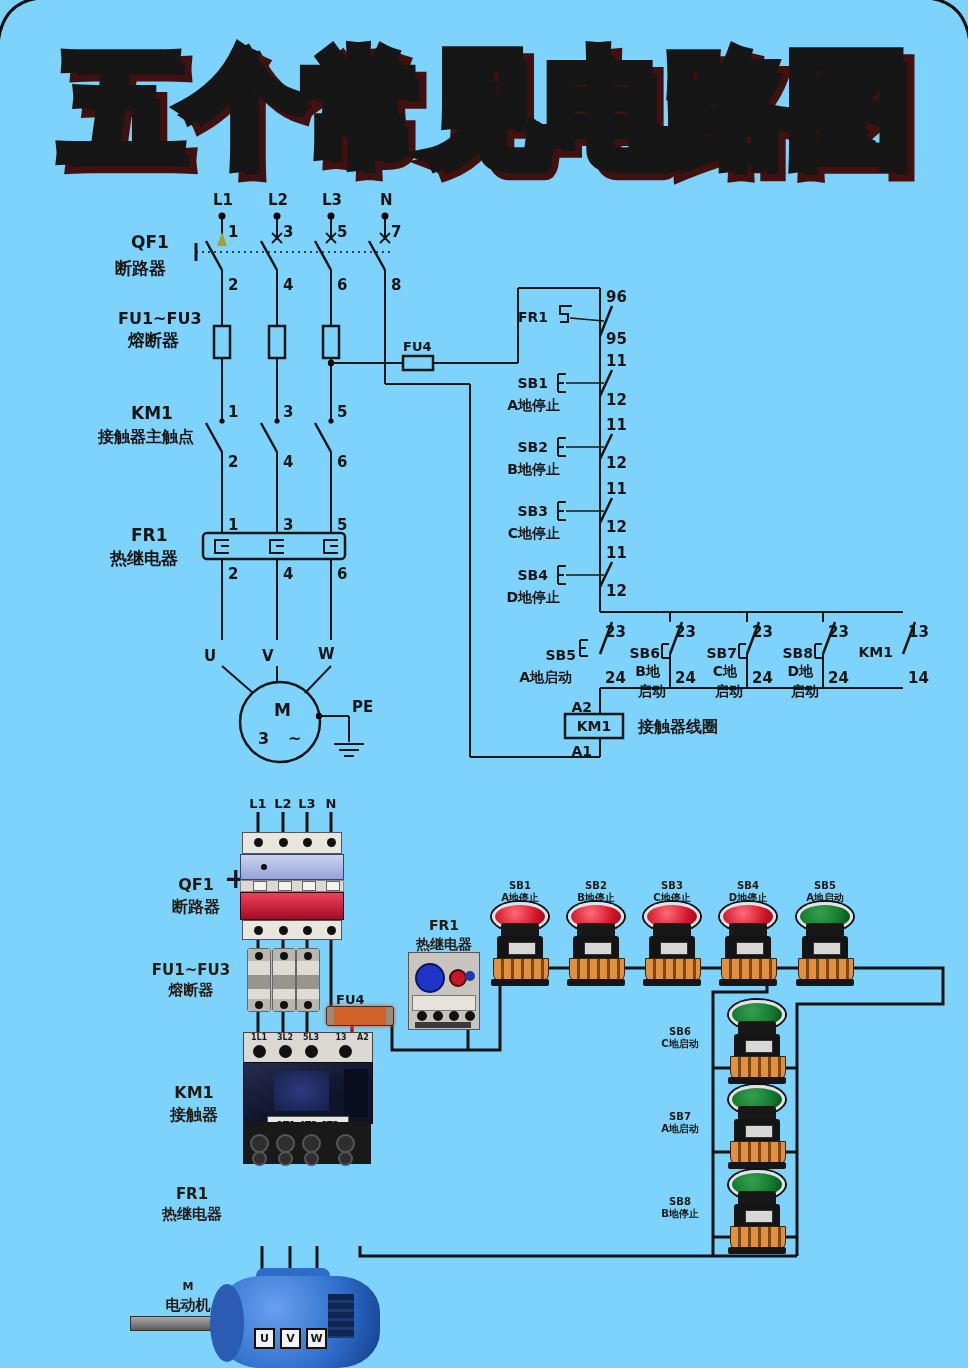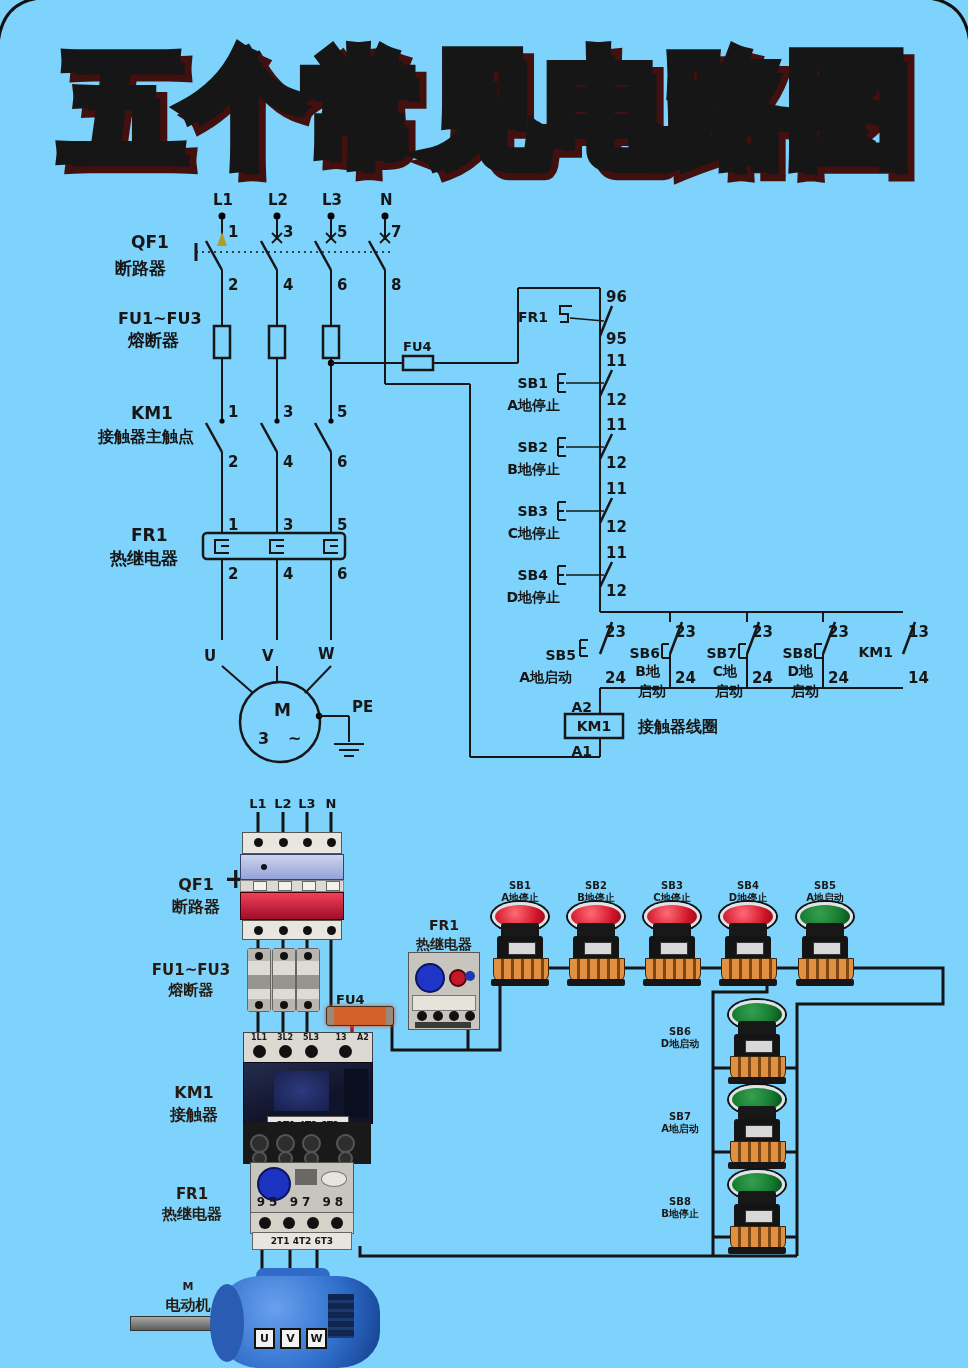--- a/index.html
+++ b/index.html
@@ -486,35 +486,20 @@
     <div class="screw" style="left:35px;top:29px;width:11px;height:11px"></div>
     <div class="screw" style="left:61px;top:29px;width:11px;height:11px"></div>
     <div class="screw" style="left:95px;top:29px;width:11px;height:11px"></div>
   </div>
 </div>
 <div class="lbl" style="left:156px;top:1082px;width:76px;font-size:16px;z-index:2">
   <div>KM1</div>
   <div>接触器</div>
 </div>
 
-<div class="abs" style="left:250px;top:1162px;width:102px;height:86px;z-index:2">
-  <div class="abs" style="left:0;top:0;width:102px;height:50px;background:#c8c5be;border:1.5px solid #555;">
-    <div class="abs" style="left:6px;top:4px;width:30px;height:30px;border-radius:50%;background:#1c32c0;border:2px solid #0a1560;"></div>
-    <div class="abs" style="left:44px;top:6px;width:22px;height:16px;background:#6a6862;"></div>
-    <div class="abs" style="left:70px;top:8px;width:24px;height:14px;background:#e8e5de;border:1px solid #777;border-radius:50%;"></div>
-    <div class="abs" style="left:4px;top:32px;width:94px;height:16px;text-align:center;font-size:12px;font-weight:bold;letter-spacing:4px;">95 97 98</div>
-  </div>
-  <div class="abs" style="left:0;top:50px;width:102px;height:20px;background:#d5d2ca;border:1px solid #666;">
-    <div class="dot" style="left:8px;top:4px;width:12px;height:12px"></div>
-    <div class="dot" style="left:32px;top:4px;width:12px;height:12px"></div>
-    <div class="dot" style="left:56px;top:4px;width:12px;height:12px"></div>
-    <div class="dot" style="left:80px;top:4px;width:12px;height:12px"></div>
-  </div>
-  <div class="abs" style="left:2px;top:70px;width:98px;height:16px;background:#e8e5de;border:1px solid #666;text-align:center;font-size:9px;font-weight:bold;line-height:16px;">2T1 4T2 6T3</div>
-</div>
 <div class="lbl" style="left:154px;top:1184px;width:76px;font-size:15px;z-index:2">
   <div>FR1</div>
   <div>热继电器</div>
 </div>
 
 <div class="abs" style="left:210px;top:1268px;width:178px;height:100px;z-index:2">
   <div class="abs" style="left:-80px;top:48px;width:84px;height:13px;background:linear-gradient(#a8a8a8,#5c5c5c);border:1.5px solid #333;"></div>
   <div class="abs" style="left:46px;top:0;width:74px;height:18px;background:#2f6cc8;border-radius:8px 8px 0 0;"></div>
   <div class="abs" style="left:8px;top:8px;width:162px;height:92px;border-radius:42px/36px;
        background:radial-gradient(circle at 35% 35%,#6aa0ee,#3070cc 55%,#1c4da0 85%,#123a80);"></div>
@@ -591,21 +576,21 @@
       <div class="neck"></div>
   <div class="body">
         <div class="tag"></div>
       </div>
   <div class="base"></div>
       <div class="flange"></div>
 </div>
 
 <div class="btn-lbl" style="left:648px;top:1026px;width:64px;z-index:2">
   <div>SB6</div>
-      <div>D地启动</div>
+      <div>C地启动</div>
 </div>
 <div class="pbtn green" style="left:728px;top:1000px;z-index:2">
   <div class="cap"></div>
       <div class="neck"></div>
   <div class="body">
         <div class="tag"></div>
       </div>
   <div class="base"></div>
       <div class="flange"></div>
 </div>

